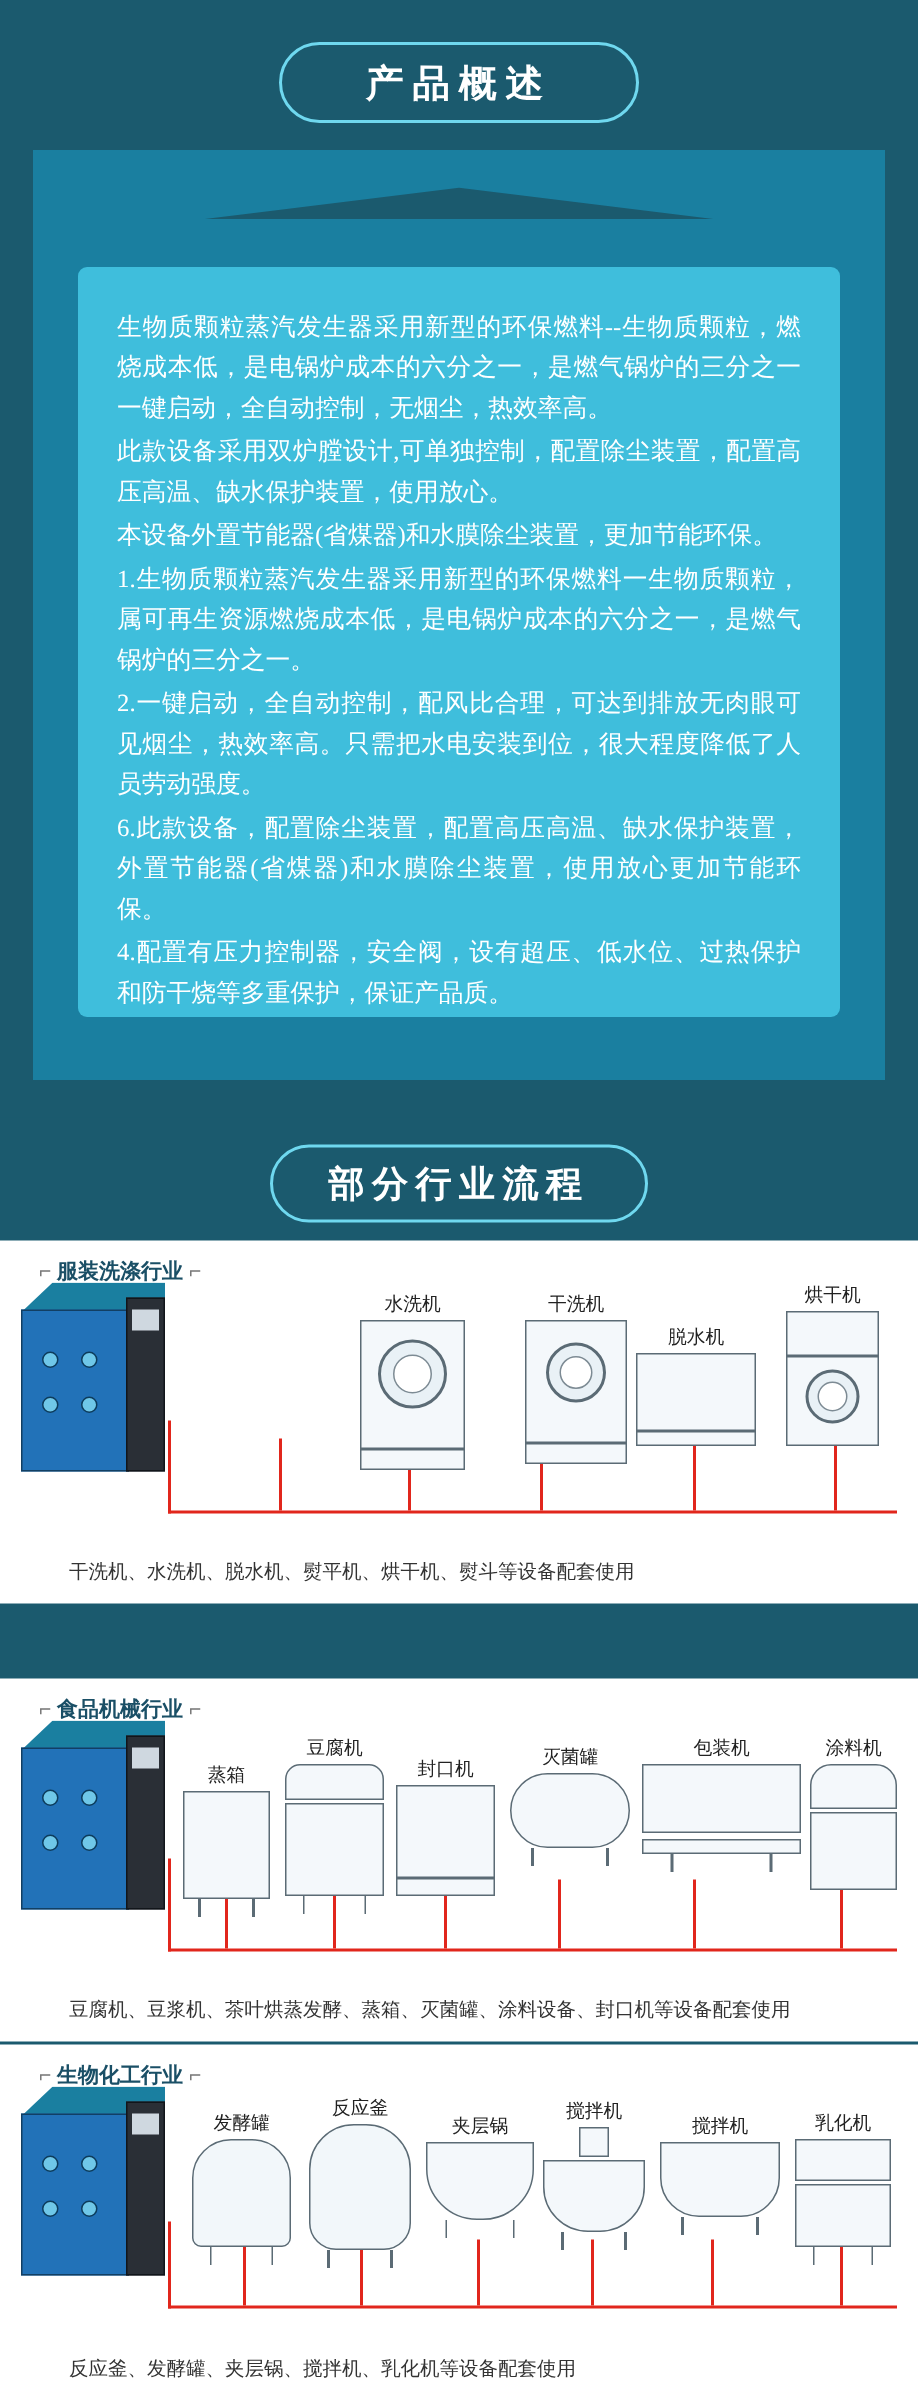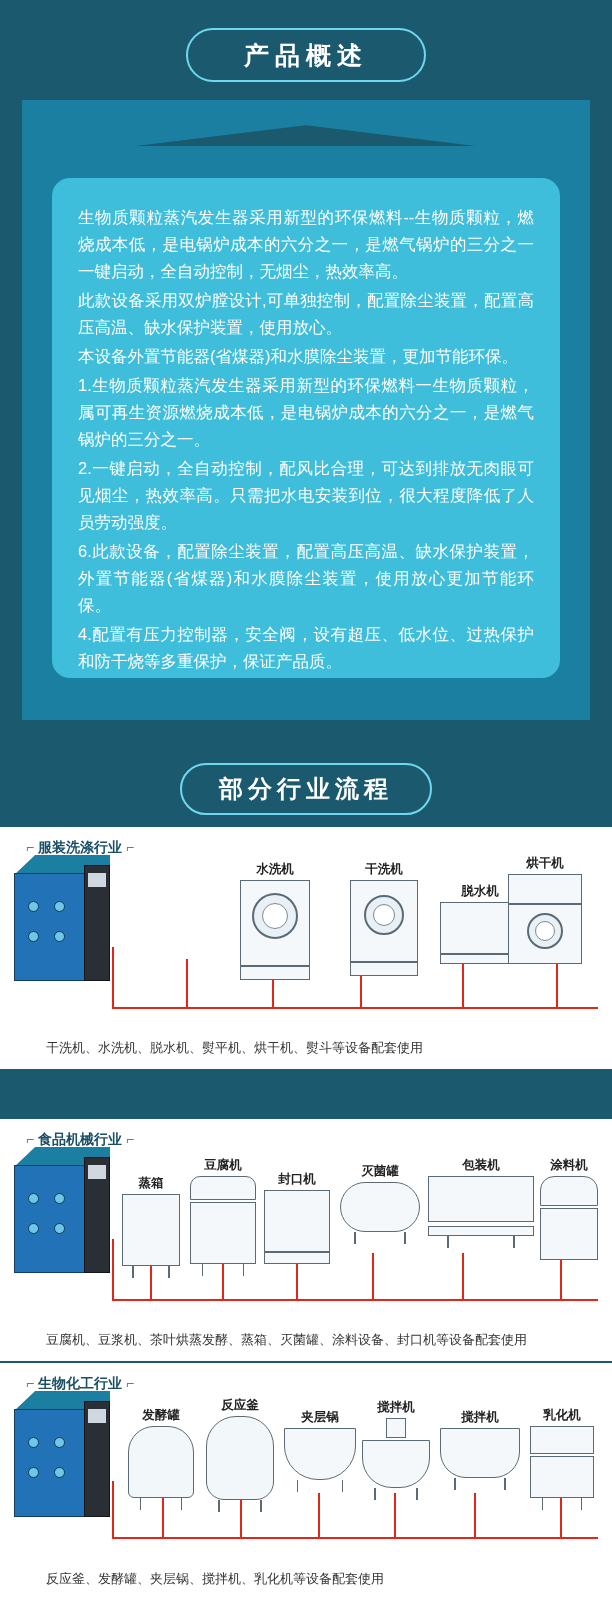--- a/index.html
+++ b/index.html
@@ -60,22 +60,23 @@
     top: 46px; left: 0;
     width: 568px; height: 574px;
     background: #1a7fa0;
   }
   .panel-inner {
     position: absolute;
     top: 78px; left: 30px;
     width: 508px;
     height: 500px;
     background: #3fbedc;
-    border-radius: 18px;
+    border-radius: 6px;
     padding: 26px 26px 10px 26px;
+    font-family: Liberation Serif, serif;
   }
   .panel-inner p {
     margin: 0 0 2px 0;
     font-size: 16.5px;
     line-height: 27px;
     color: #ffffff;
     text-align: justify;
   }
 
   
@@ -140,21 +141,20 @@
   .machines {
     position: absolute;
     top: 34px;
     left: 0;
     width: 612px;
     height: 165px;
   }
   .machine {
     position: absolute;
     text-align: center;
-    font-weight: bold;
   }
   .machine .m-label {
     font-size: 12.5px;
     color: #222;
     margin-bottom: 2px;
     white-space: nowrap;
   }
   .m-box {
     border: 1.2px solid #5b6b75;
     background: #f4f8fb;
@@ -308,27 +308,27 @@
       <div class="machine" style="left:350px;top:0px;width:68px;">
         <div class="m-label">干洗机</div>
         <div class="m-box" style="height:82px;padding-top:14px;">
           <div class="drum" style="width:40px;height:40px;">
               <div class="drum-in" style="width:22px;height:22px;margin-top:7px;"></div>
             </div>
         </div>
         <div class="m-box" style="height:14px;"></div>
       </div>
 
-      <div class="machine" style="left:424px;top:22px;width:80px;margin-left:16px;">
+      <div class="machine" style="left:424px;top:22px;width:80px;">
         <div class="m-label">脱水机</div>
         <div class="m-box" style="height:52px;"></div>
         <div class="m-box" style="height:10px;"></div>
       </div>
 
-      <div class="machine" style="left:508px;top:-6px;width:74px;">
+      <div class="machine" style="left:524px;top:-6px;width:62px;">
         <div class="m-label">烘干机</div>
         <div class="m-box" style="height:30px;"></div>
         <div class="m-box" style="height:60px;padding-top:8px;">
           <div class="drum" style="width:36px;height:36px;">
               <div class="drum-in" style="width:20px;height:20px;margin-top:6px;"></div>
             </div>
         </div>
       </div>
     </div>
 

